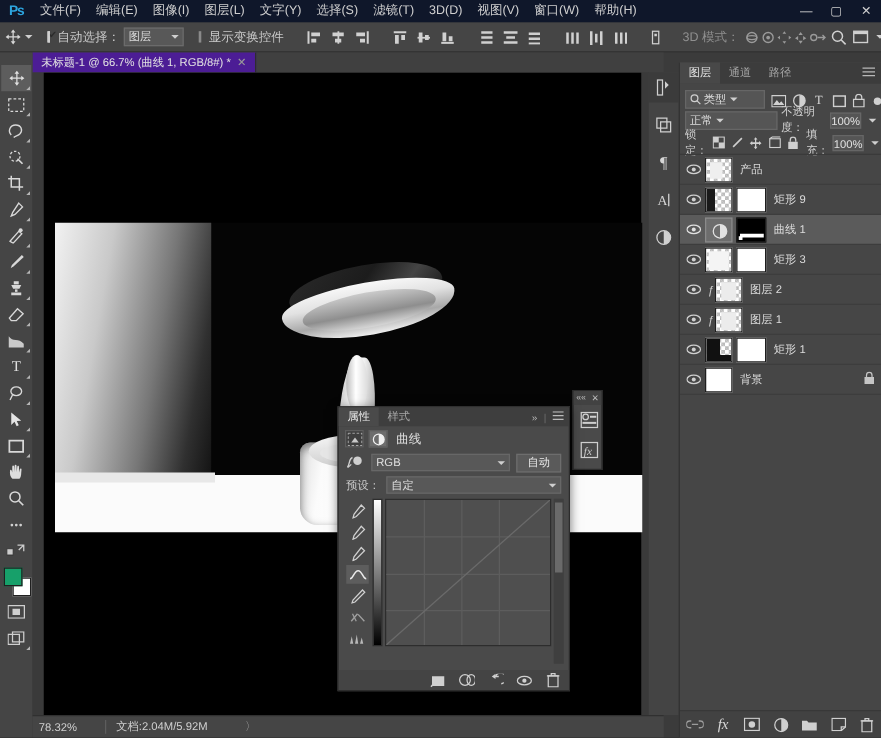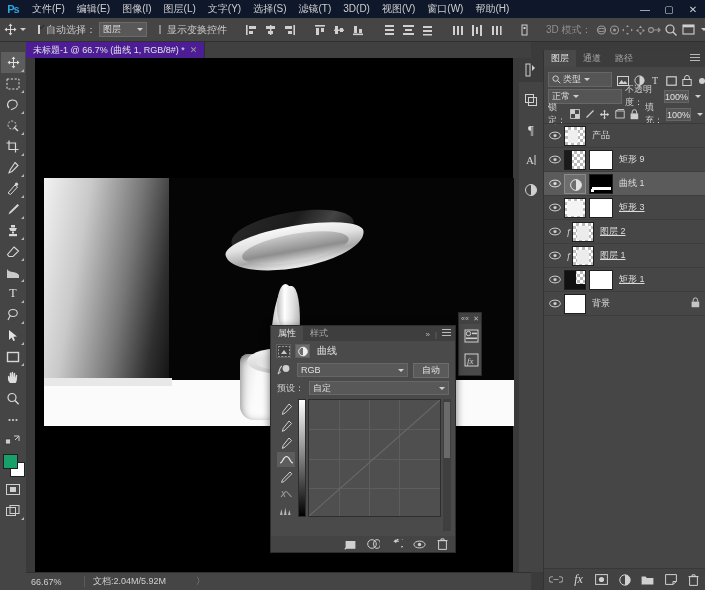--- a/index.html
+++ b/index.html
@@ -131,21 +131,21 @@
   .layer-list{ flex:1; overflow:hidden; border-top:1px solid #3a3a3a;text-align:right; }
   .layer{ height:24px; display:flex; align-items:center; border-bottom:1px solid #3d3d3d; padding-left:2px; }
   .layer.selected{ background:#5b5b5b; }
   .eye{ width:18px; height:24px; display:flex; align-items:center; justify-content:center; }
   .thumb{ width:22px; height:20px; border:1px solid #1e1e1e; background:#fff; position:relative; overflow:hidden; flex:0 0 auto;}
   .mask-thumb{ width:24px; height:20px; border:1px solid #1e1e1e; margin-left:3px; position:relative;
                background:#000; overflow:hidden; flex:0 0 auto;}
   .mask-thumb:after{ content:""; position:absolute; left:2px; bottom:3px; width:19px; height:3px; background:#fff; }
   .mask-thumb:before{ content:""; position:absolute; left:1px; bottom:1px; width:3px; height:3px; background:#fff; }
   .lname{ margin-left:6px; font-size:9px; color:#dcdcdc; white-space:nowrap; }
-  .lname.ul{ text-decoration:underline; }
+  .lname.ul{ }
   .llock{ margin-left:auto; margin-right:5px; color:#bdbdbd; }
   .fxmark{ font-style:italic; font-size:9px; color:#cfcfcf; margin-left:2px; margin-right:1px; }
   .checker{ position:absolute; inset:0;
             background-image:linear-gradient(45deg,#bbb 25%,transparent 25%,transparent 75%,#bbb 75%),
                              linear-gradient(45deg,#bbb 25%,transparent 25%,transparent 75%,#bbb 75%);
             background-size:6px 6px; background-position:0 0,3px 3px; background-color:#fff; }
   .lp-bottom{ height:22px; background:#424242; border-top:1px solid #383838;
               display:flex; align-items:center; justify-content:center; gap:9px; }
   .lb{ width:14px; height:14px; display:flex; align-items:center; justify-content:center; color:#cdcdcd; }
 
@@ -525,21 +525,21 @@
         <div class="lid">
           <div class="lid-top"></div>
           <div class="lid-body"></div>
           <div class="lid-inner"></div>
         </div>
       </div>
     </div>
   </div>
 
   <div class="statusbar">
-    <div class="sb-zoom">66.67%</div>
+    <div class="sb-zoom">78.32%</div>
     <div class="sb-sep"></div>
     <div class="sb-doc">文档:2.04M/5.92M</div>
     <div class="sb-arrow">〉</div>
   </div>
 
   <div class="rail">
     <div class="rail-btn sel">
       <svg width="14" height="14">
           <rect x="2" y="1" width="4" height="12" fill="none" stroke="#d0d0d0" stroke-width="1"></rect>
           <path d="M8 2 L11 5 L8 8 Z" fill="#d0d0d0"></path>

